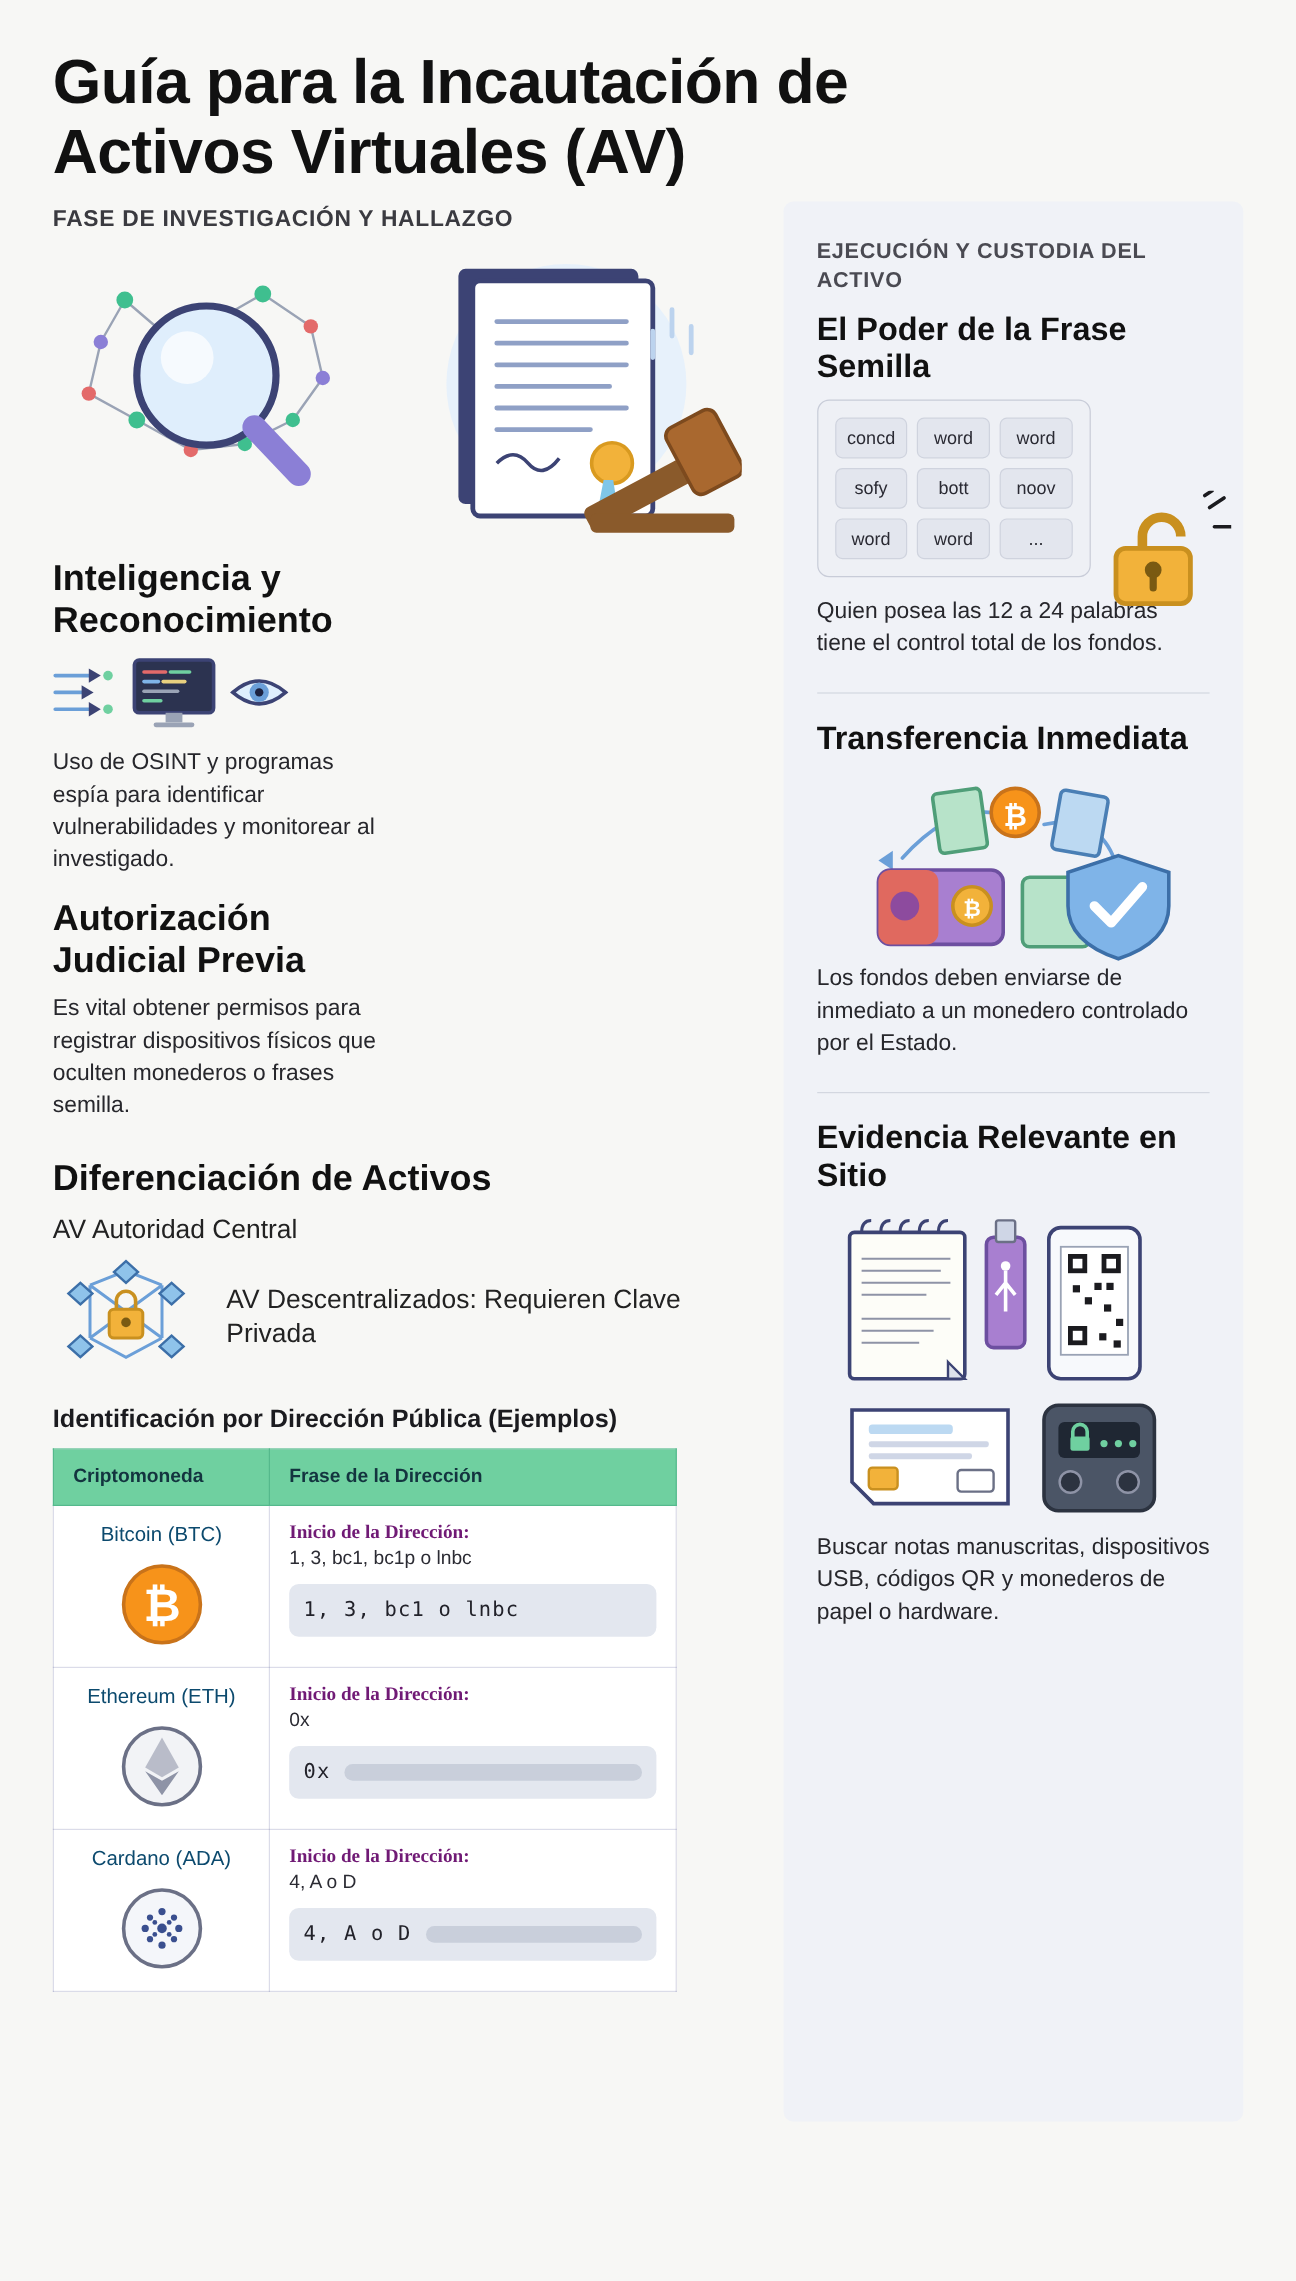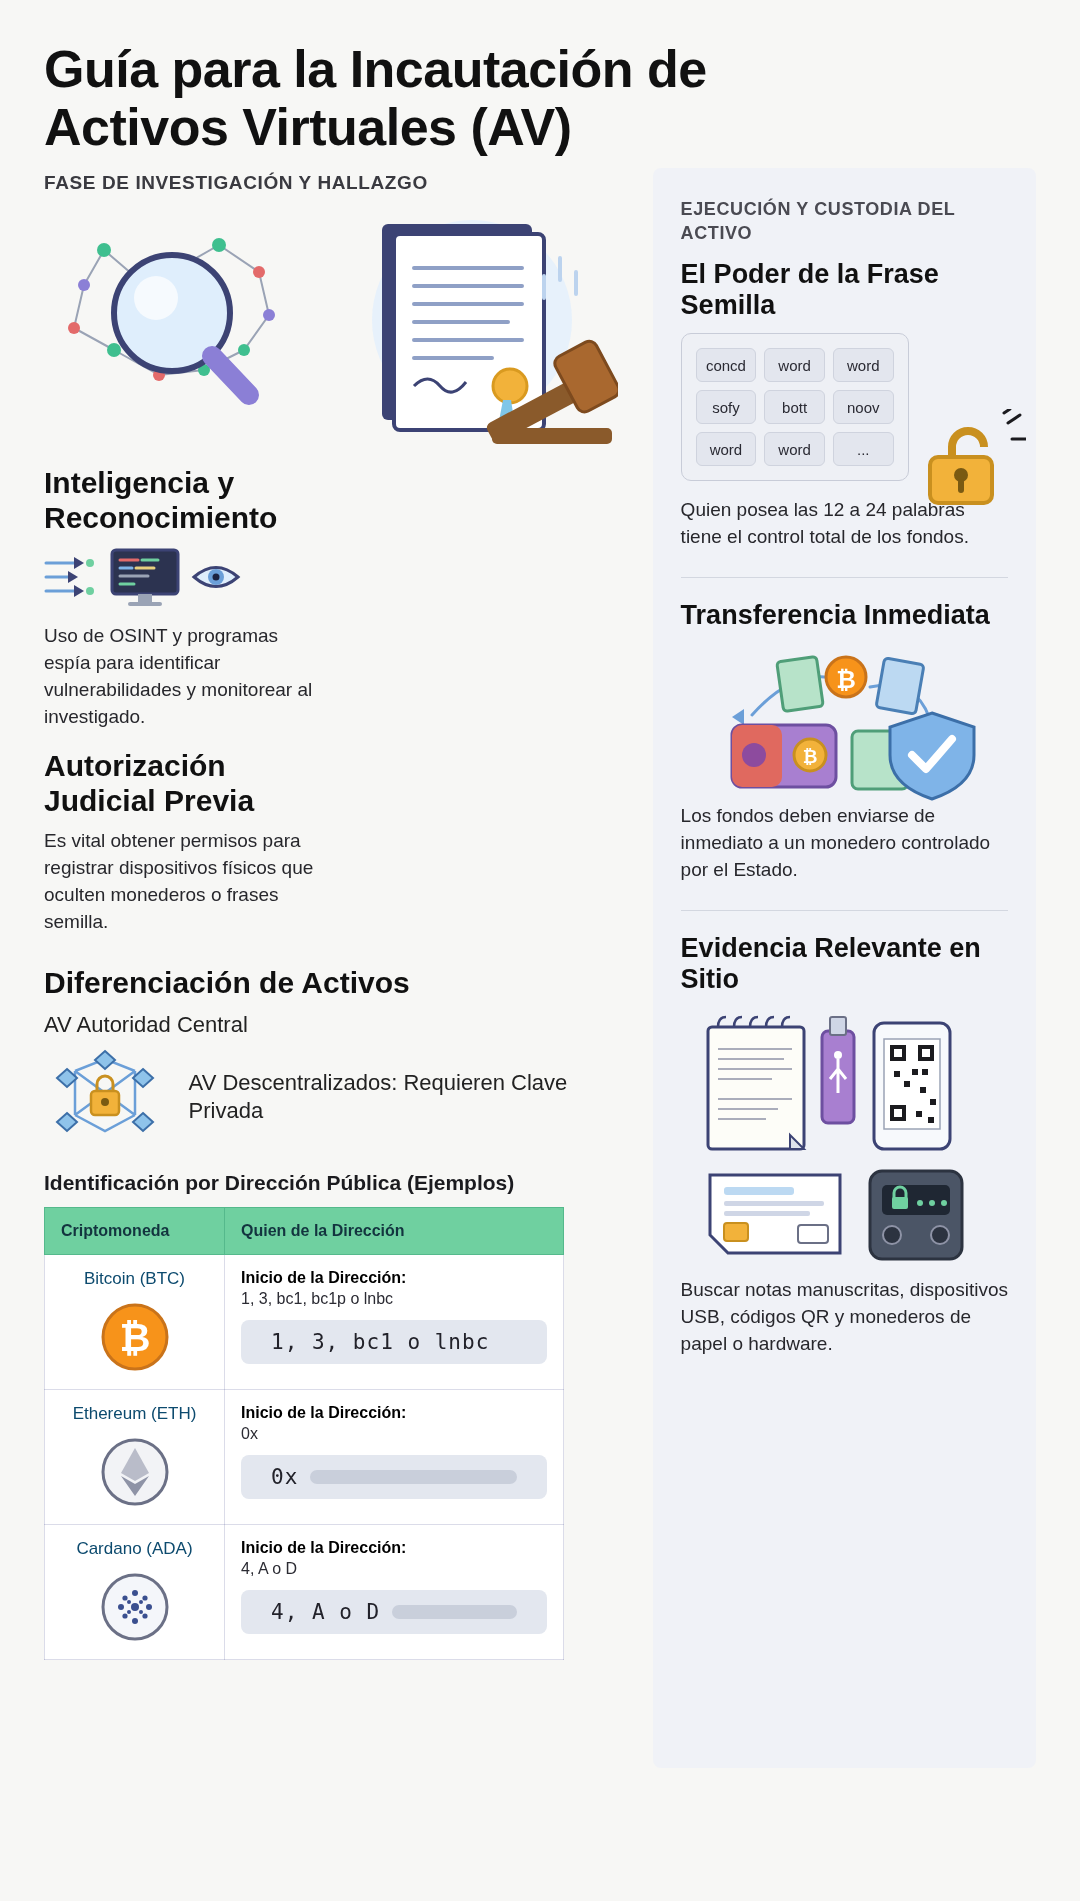--- a/index.html
+++ b/index.html
@@ -55,26 +55,26 @@
   
   .tbl-title { font-size: 21px; font-weight: 800; margin: 26px 0 12px 0; }
   table.addr { width: 520px; border-collapse: collapse; background:#fff; border:1px solid #3b3f7a33; }
   table.addr th {
     background:#6fd0a0; color:#13343f; font-size:16px; font-weight:700;
     text-align:left; padding: 14px 16px; border:1px solid #55b98c;
   }
   table.addr td { border:1px solid #4a4f8f33; padding: 14px 16px; vertical-align: top; }
   td.coin { width: 180px; font-size:17px; color:#0c4a6e;text-align:center; }
   .coin-name { margin-bottom: 10px; }
-  .addr-head { font-size:16px; font-weight:700; color:#000000; }
+  .addr-head { font-size:16px; font-weight:700; color:#701a75;font-family:Liberation Serif, serif; }
   .addr-sub { font-size:16px; color:#2b2b33; margin-top:3px; }
   .addr-chip {
     margin-top: 12px; background:#e3e7ef; border-radius:8px; height: 44px;
-    display:flex; align-items:center; padding: 0 30px;
-    font-family: "DejaVu Sans Mono", monospace; font-size: 21px; color:#22222a;
+    display:flex; align-items:center; padding: 0 12px;
+    font-family: "DejaVu Sans Mono", monospace; font-size: 17px; color:#22222a;
     letter-spacing: 1px; position:relative;
   }
   .addr-chip .mask { flex:1; height:14px; background:#c9cfdb; border-radius:7px; margin-left:12px; }
 
   
   .seed-box {
     background:#eef0f5; border:1px solid #c8ccd8; border-radius:10px;
     padding: 14px; width: 228px;
   }
   .seed-grid { display:grid; grid-template-columns: repeat(3, 1fr); gap: 8px; }
@@ -223,21 +223,21 @@
           </div>
           <div class="asset-label">AV Descentralizados: Requieren Clave Privada</div>
         </div>
       </div>
 
       <div class="tbl-title">Identificación por Dirección Pública (Ejemplos)</div>
       <table class="addr">
         <thead>
           <tr>
             <th>Criptomoneda</th>
-            <th>Quien de la Dirección</th>
+            <th>Frase de la Dirección</th>
           </tr>
         </thead>
         <tbody>
           <tr>
             <td class="coin">
               <div class="coin-name">Bitcoin (BTC)</div>
               <div class="center">
                 <svg width="76" height="76" viewBox="0 0 76 76">
                   <circle cx="38" cy="38" r="32" fill="#f7931a" stroke="#c9731a" stroke-width="3"></circle>
                   <text x="38" y="52" font-size="38" font-weight="bold" fill="#ffffff" text-anchor="middle" font-family="DejaVu Sans, sans-serif">₿</text>

